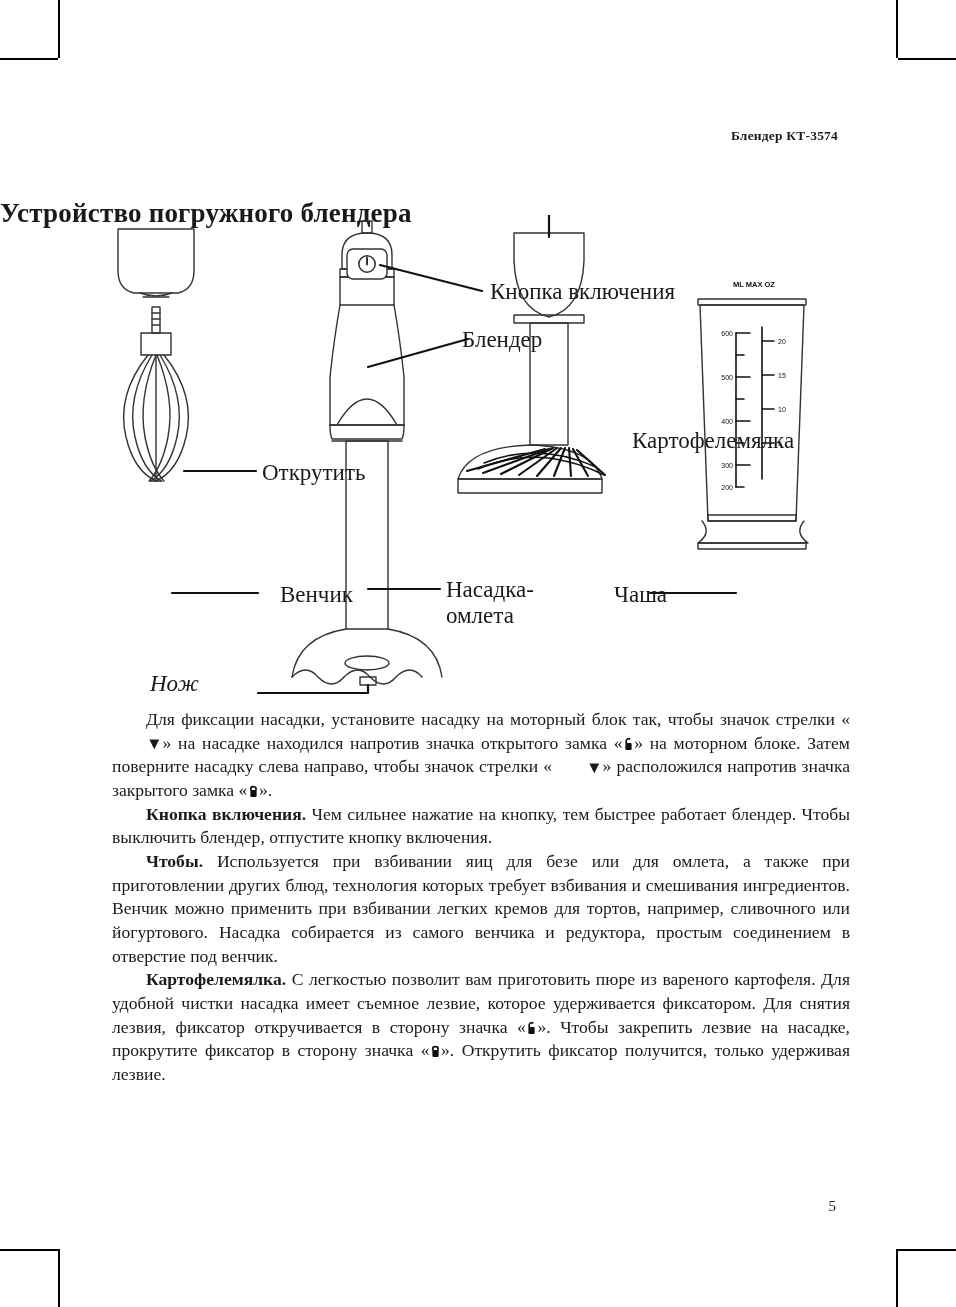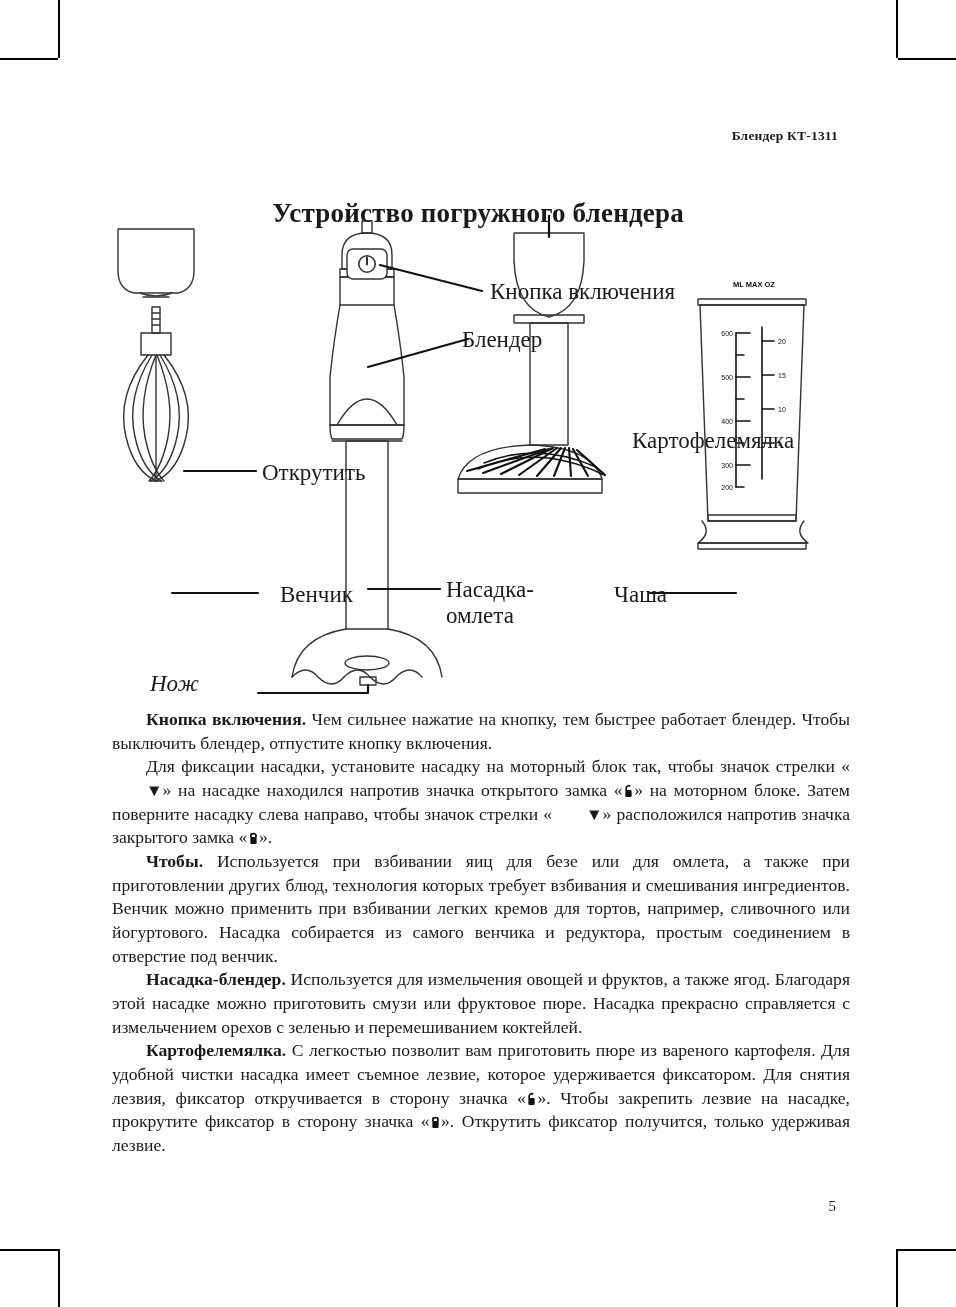--- a/index.html
+++ b/index.html
@@ -7,21 +7,21 @@
        font-family:"Liberation Serif","DejaVu Serif",serif;color:#1a1a1a;}
 
   
   .cmark{position:absolute;background:#000;}
   .cm-v{width:2px;height:58px;}
   .cm-h{height:2px;width:58px;}
 
   
   .running-head{position:absolute;right:118px;top:128px;font-size:13.5px;
                 font-weight:bold;letter-spacing:.2px;}
-  .page-title{position:absolute;left:0;right:0;top:180px;text-align:center;
+  .page-title{position:absolute;left:0;right:0;top:180px;text-align:left;
               font-size:27px;font-weight:bold;letter-spacing:.2px;}
   .page-num{position:absolute;right:120px;top:1198px;font-size:15px;}
 
   
   .figure{position:absolute;left:110px;top:215px;width:740px;height:480px;}
   .figure svg{display:block;}
   .fig-label{position:absolute;font-size:23px;white-space:pre-line;line-height:1.12;}
 
   
   .body-text{position:absolute;left:112px;top:708px;width:738px;
@@ -39,21 +39,21 @@
 
 <div class="cmark cm-v" style="left:58px;top:0;"></div>
 <div class="cmark cm-h" style="left:0;top:58px;"></div>
 <div class="cmark cm-v" style="left:896px;top:0;"></div>
 <div class="cmark cm-h" style="left:898px;top:58px;"></div>
 <div class="cmark cm-v" style="left:58px;top:1249px;"></div>
 <div class="cmark cm-h" style="left:0;top:1249px;"></div>
 <div class="cmark cm-v" style="left:896px;top:1249px;"></div>
 <div class="cmark cm-h" style="left:898px;top:1249px;"></div>
 
-<div class="running-head">Блендер КТ-1311</div>
+<div class="running-head">Блендер КТ-3574</div>
 <h1 class="page-title">Устройство погружного блендера</h1>
 
 <div class="figure">
 
   <svg width="740" height="480" viewBox="0 0 740 480">
     <g fill="none" stroke="#333" stroke-width="1.4" stroke-linejoin="round" stroke-linecap="round">
 
       <g>
 
         <path d="M252 6 h10 v12 h-10 z"></path>
@@ -182,30 +182,29 @@
   <div class="fig-label" style="left:152px;top:245px;">Открутить</div>
   <div class="fig-label" style="left:154px;top:367px;margin-left:16px;">Венчик</div>
   <div class="fig-label" style="left:40px;top:456px;font-style:italic;">Нож</div>
   <div class="fig-label" style="left:336px;top:362px;">Насадка-
 омлета</div>
   <div class="fig-label" style="left:480px;top:213px;margin-left:42px;">Картофелемялка</div>
   <div class="fig-label" style="left:504px;top:367px;text-align:center;">Чаша</div>
 </div>
 
 <div class="body-text" id="body-text">
-    <p><b>Кнопка включения.</b> Чем сильнее нажатие на кнопку, тем быстрее работает блендер. Чтобы выключить блендер, отпустите кнопку включения.</p>
     <p>Для фиксации насадки, установите насадку на моторный блок так, чтобы значок стрелки «<span class="tri">▼</span>» на насадке находился напротив значка открытого замка «<span class="lock"><svg viewBox="0 0 12 15">
           <path d="M3.5 7 V4.4 C3.5 2.2 6.2 1.1 8.0 2.4" fill="none" stroke="#111" stroke-width="1.9"></path>
           <rect x="2.6" y="6.6" width="6.9" height="7.6" rx="1.1" fill="#111"></rect>
         </svg></span>» на моторном блоке. Затем поверните насадку слева направо, чтобы значок стрелки «<span class="tri">▼</span>» расположился напротив значка закрытого замка «<span class="lock"><svg viewBox="0 0 12 15">
           <path d="M3.2 7 V4.6 C3.2 2.4 8.8 2.4 8.8 4.6 V7" fill="none" stroke="#111" stroke-width="1.9"></path>
           <rect x="2.6" y="6.6" width="6.9" height="7.6" rx="1.1" fill="#111"></rect>
         </svg></span>».</p>
+    <p><b>Кнопка включения.</b> Чем сильнее нажатие на кнопку, тем быстрее работает блендер. Чтобы выключить блендер, отпустите кнопку включения.</p>
     <p><b>Чтобы.</b> Используется при взбивании яиц для безе или для омлета, а также при приготовлении других блюд, технология которых требует взбивания и смешивания ингредиентов. Венчик можно применить при взбивании легких кремов для тортов, например, сливочного или йогуртового. Насадка собирается из самого венчика и редуктора, простым соединением в отверстие под венчик.</p>
-    <p><b>Насадка-блендер.</b> Используется для измельчения овощей и фруктов, а также ягод. Благодаря этой насадке можно приготовить смузи или фруктовое пюре. Насадка прекрасно справляется с измельчением орехов с зеленью и перемешиванием коктейлей.</p>
     <p><b>Картофелемялка.</b> С легкостью позволит вам приготовить пюре из вареного картофеля. Для удобной чистки насадка имеет съемное лезвие, которое удерживается фиксатором. Для снятия лезвия, фиксатор откручивается в сторону значка «<span class="lock"><svg viewBox="0 0 12 15">
           <path d="M3.5 7 V4.4 C3.5 2.2 6.2 1.1 8.0 2.4" fill="none" stroke="#111" stroke-width="1.9"></path>
           <rect x="2.6" y="6.6" width="6.9" height="7.6" rx="1.1" fill="#111"></rect>
         </svg></span>». Чтобы закрепить лезвие на насадке, прокрутите фиксатор в сторону значка «<span class="lock"><svg viewBox="0 0 12 15">
           <path d="M3.2 7 V4.6 C3.2 2.4 8.8 2.4 8.8 4.6 V7" fill="none" stroke="#111" stroke-width="1.9"></path>
           <rect x="2.6" y="6.6" width="6.9" height="7.6" rx="1.1" fill="#111"></rect>
         </svg></span>». Открутить фиксатор получится, только удерживая лезвие.</p>
   </div>
 
 <div class="page-num">5</div>

